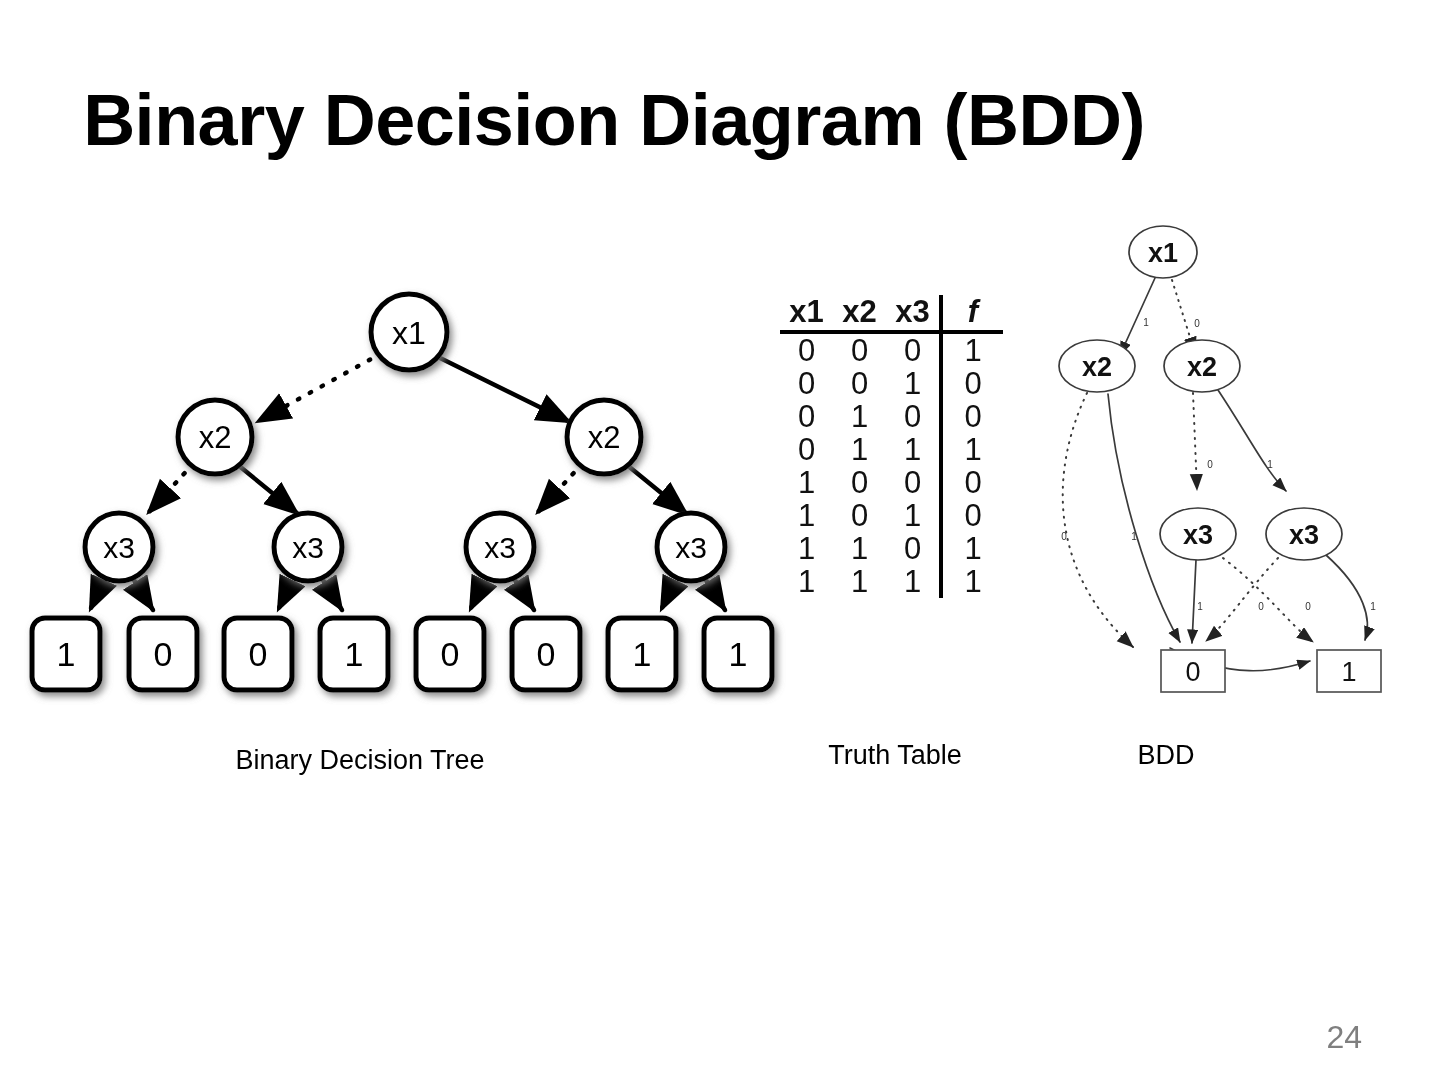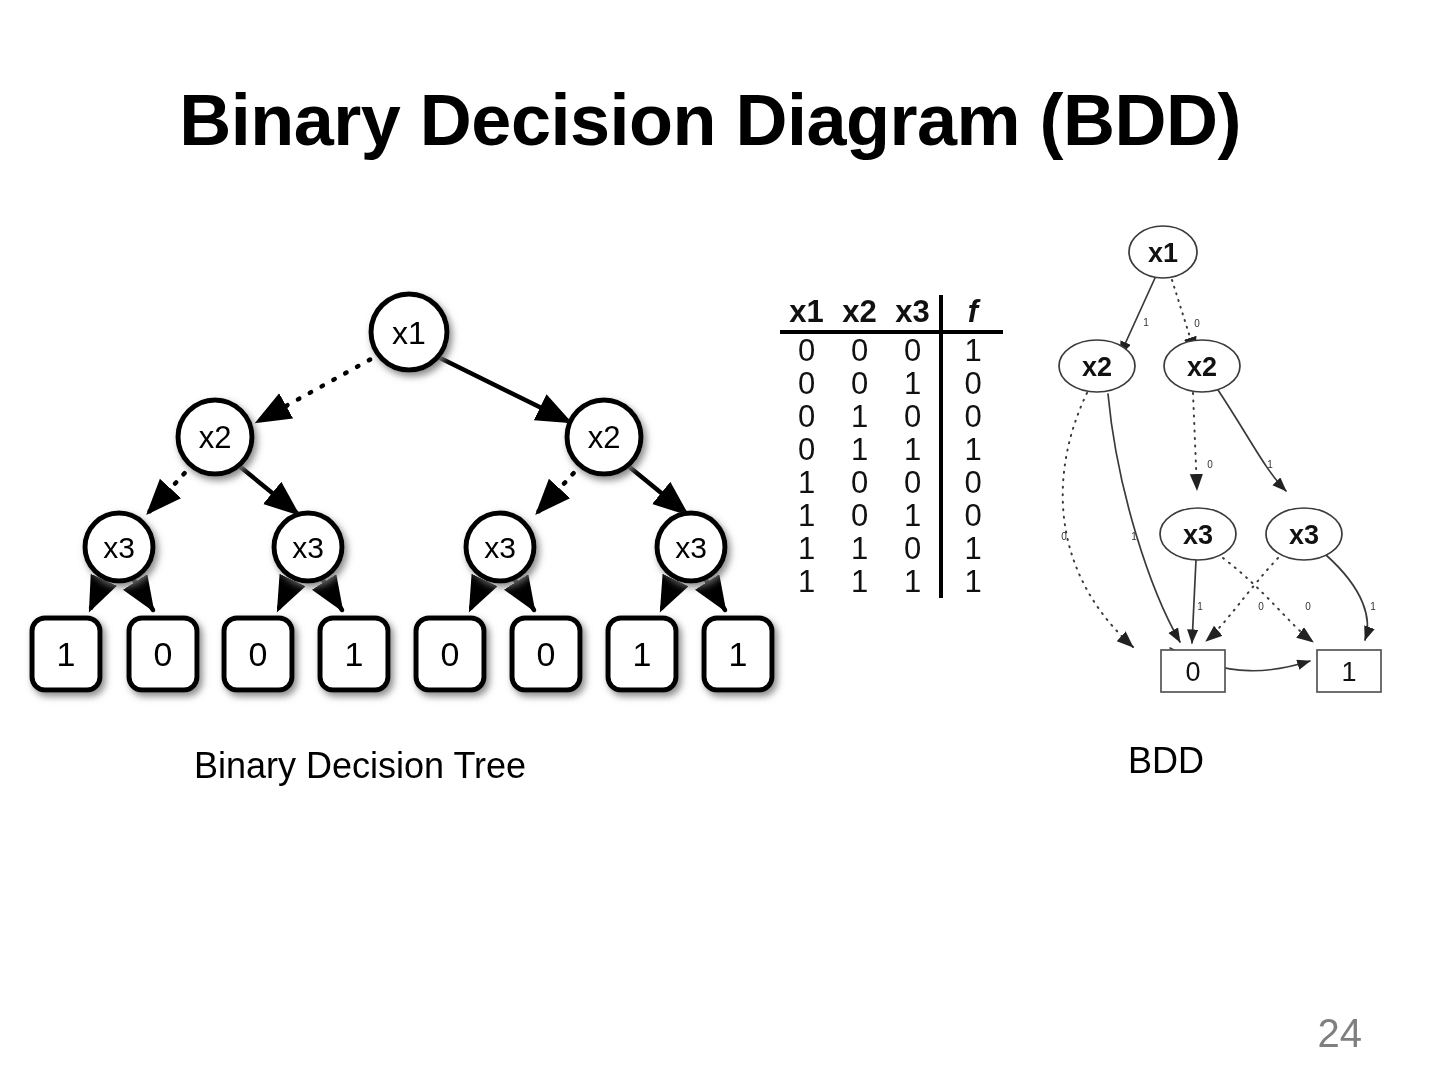--- a/index.html
+++ b/index.html
@@ -19,43 +19,42 @@
     left: 0; top: 0;
     width: 1440px;
     height: 1080px;
     background: #ffffff;
   }
   #slide-title {
     position: absolute;
     left: 0;
     top: 84px;
     width: 1228px;
-    text-align: right;
+    text-align: center;
     font-size: 72px;
     font-weight: bold;
     color: #000000;
     letter-spacing: -0.5px;
     line-height: 1.0;
     white-space: nowrap;
-    padding-left: 13px;
   }
 
   
   .panel { position: absolute; }
 
   #tree-panel  { left: 10px;  top: 280px; width: 800px; height: 430px; }
   #table-panel { left: 780px; top: 295px; width: 230px; height: 330px; }
   #bdd-panel   { left: 1020px; top: 210px; width: 400px; height: 500px; }
 
   .panel svg { display: block; }
 
   
   .caption {
     position: absolute;
-    font-size: 36px;
+    font-size: 27px;
     color: #000000;
     text-align: center;
     white-space: nowrap;
   }
   #caption-tree  { left: 160px;  top: 745px; width: 400px; }
   #caption-table { left: 760px;  top: 740px; width: 270px; }
   #caption-bdd   { left: 1066px; top: 740px; width: 200px; }
 
   
   #truth-table {
@@ -76,21 +75,21 @@
   #truth-table th.f-col { font-style: italic; }
   #truth-table thead tr { border-bottom: 4px solid #000; }
   .vsep-cell { border-left: 4px solid #000; }
   #truth-table tbody td { font-weight: normal; }
 
   
   #page-number {
     position: absolute;
     right: 78px;
     bottom: 24px;
-    font-size: 40px;
+    font-size: 32px;
     color: #7f7f7f;
   }
 </style>
 </head>
 <body>
 
 <div id="slide">
 
   <div id="slide-title">Binary Decision Diagram (BDD)</div>
 
@@ -307,16 +306,17 @@
         <rect x="297" y="440" width="64" height="42"></rect>
       </g>
       <g font-family="Liberation Sans, sans-serif" font-size="27" fill="#111" text-anchor="middle">
         <text x="173" y="471">0</text>
         <text x="329" y="471">1</text>
       </g>
     </svg>
   </div>
 
   <div class="caption" id="caption-tree">Binary Decision Tree</div>
+  <div class="caption" id="caption-table">Truth Table</div>
   <div class="caption" id="caption-bdd">BDD</div>
 
   <div id="page-number">24</div>
 </div>
 
 </body></html>

